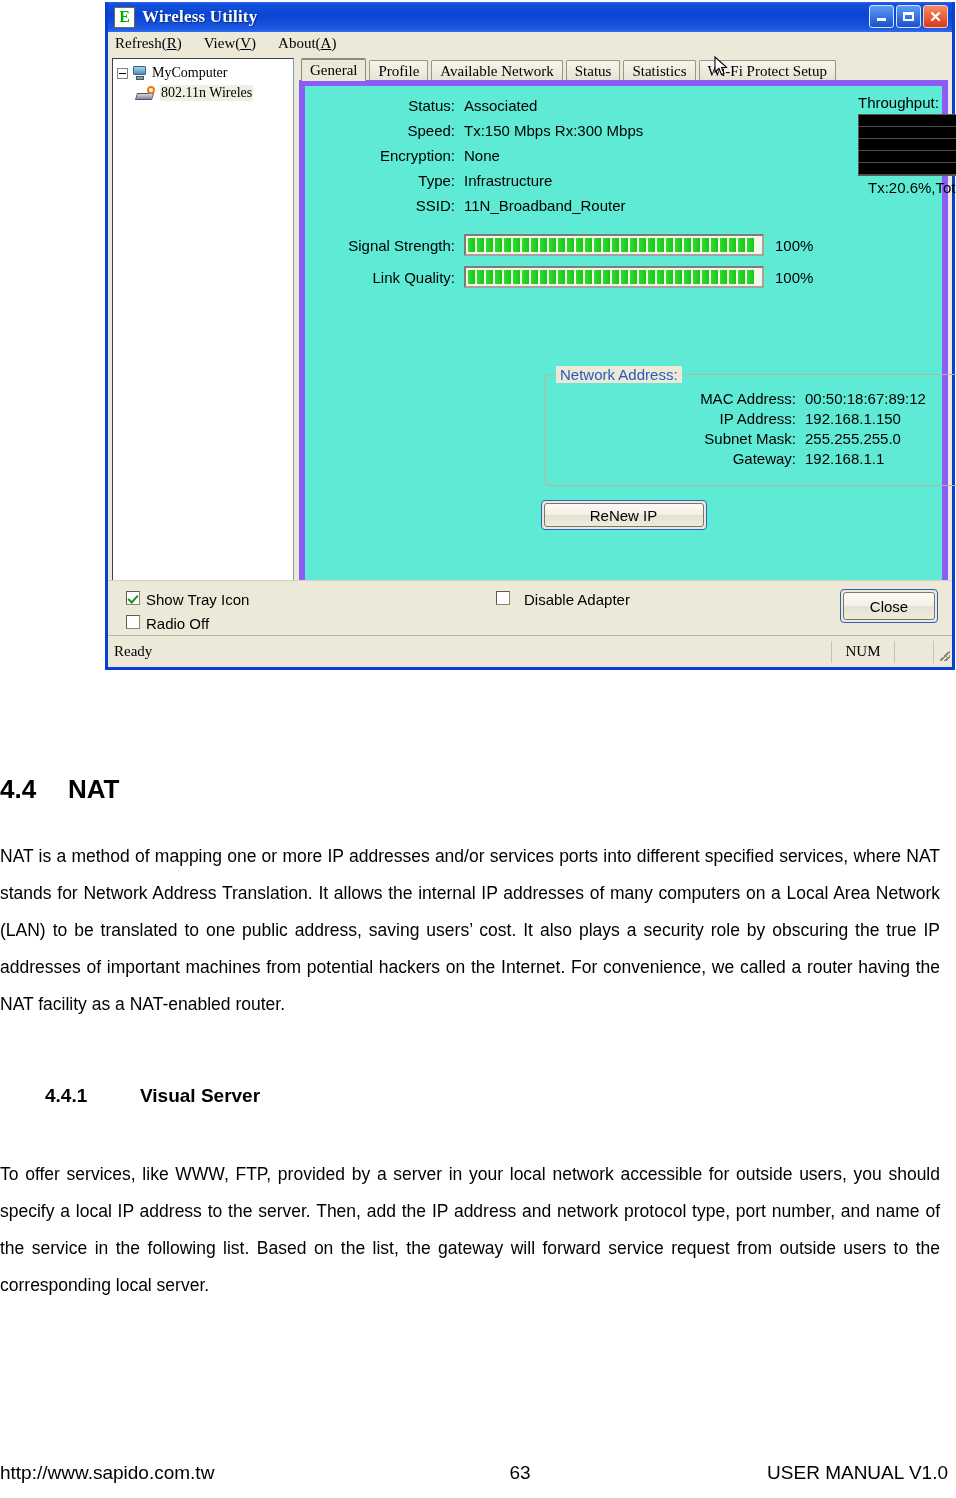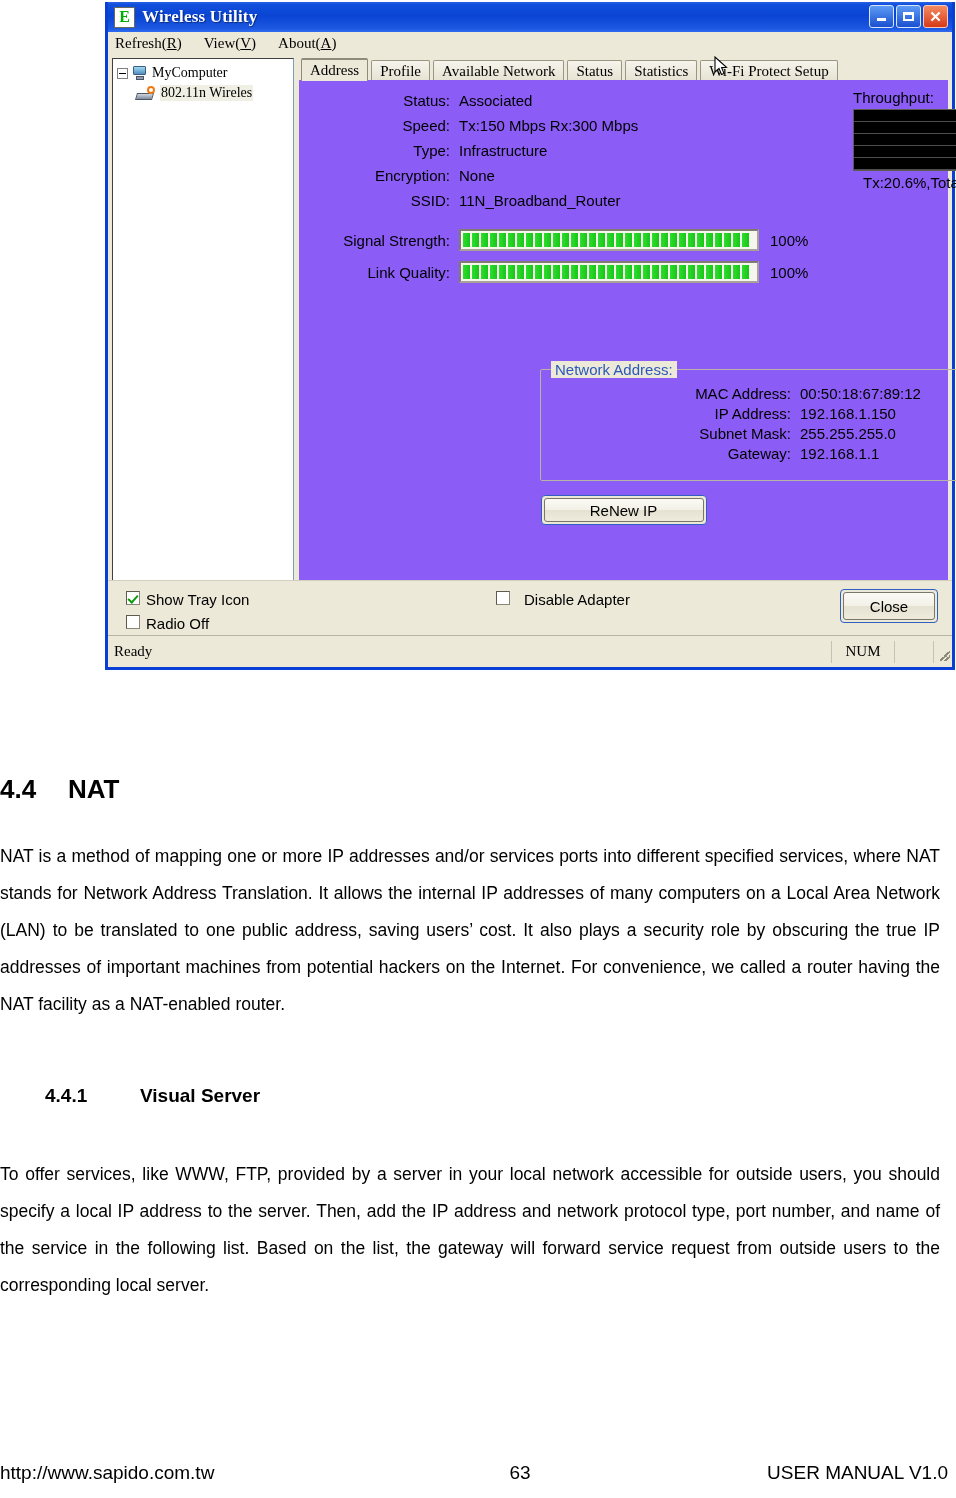--- a/index.html
+++ b/index.html
@@ -197,22 +197,22 @@
     height: 23px;
     background: #ece9d8;
     border-top: 2px solid #f0a22e;
     border-color: #8f8b79;
     border-bottom: none;
     position: relative;
     z-index: 2;
   }
   .tabpage {
     flex: 1;
-    border: 1px solid #8b5cf6;
-    background: #8b5cf6;
+    border: 6px solid #8b5cf6;
+    background: #5eead4;
     position: relative;
     box-sizing: border-box;
     margin-top: -1px;
   }
 
   
   .info-grid {
     position: absolute;
     left: 22px; top: 10px;
     width: 380px;
@@ -459,21 +459,21 @@
               <i></i>
             </div>
         </div>
         <div class="sbtn">›</div>
       </div>
     </div>
 
     <div class="tabarea">
       <div class="tabstrip">
         <div class="tab active">
-            <span>Address</span>
+            <span>General</span>
           </div>
         <div class="tab">
             <span>Profile</span>
           </div>
         <div class="tab">
             <span>Available Network</span>
           </div>
         <div class="tab">
             <span>Status</span>
           </div>
@@ -490,26 +490,26 @@
         <div class="info-grid">
           <div class="info-row">
             <span class="info-lbl">Status:</span>
             <span class="info-val">Associated</span>
           </div>
           <div class="info-row">
             <span class="info-lbl">Speed:</span>
             <span class="info-val">Tx:150 Mbps Rx:300 Mbps</span>
           </div>
           <div class="info-row">
+            <span class="info-lbl">Encryption:</span>
+            <span class="info-val">None</span>
+          </div>
+          <div class="info-row">
             <span class="info-lbl">Type:</span>
             <span class="info-val">Infrastructure</span>
-          </div>
-          <div class="info-row">
-            <span class="info-lbl">Encryption:</span>
-            <span class="info-val">None</span>
           </div>
           <div class="info-row">
             <span class="info-lbl">SSID:</span>
             <span class="info-val">11N_Broadband_Router</span>
           </div>
         </div>
 
         <div class="throughput">
           <div class="tp-title">Throughput:</div>
           <div class="tp-graph">

